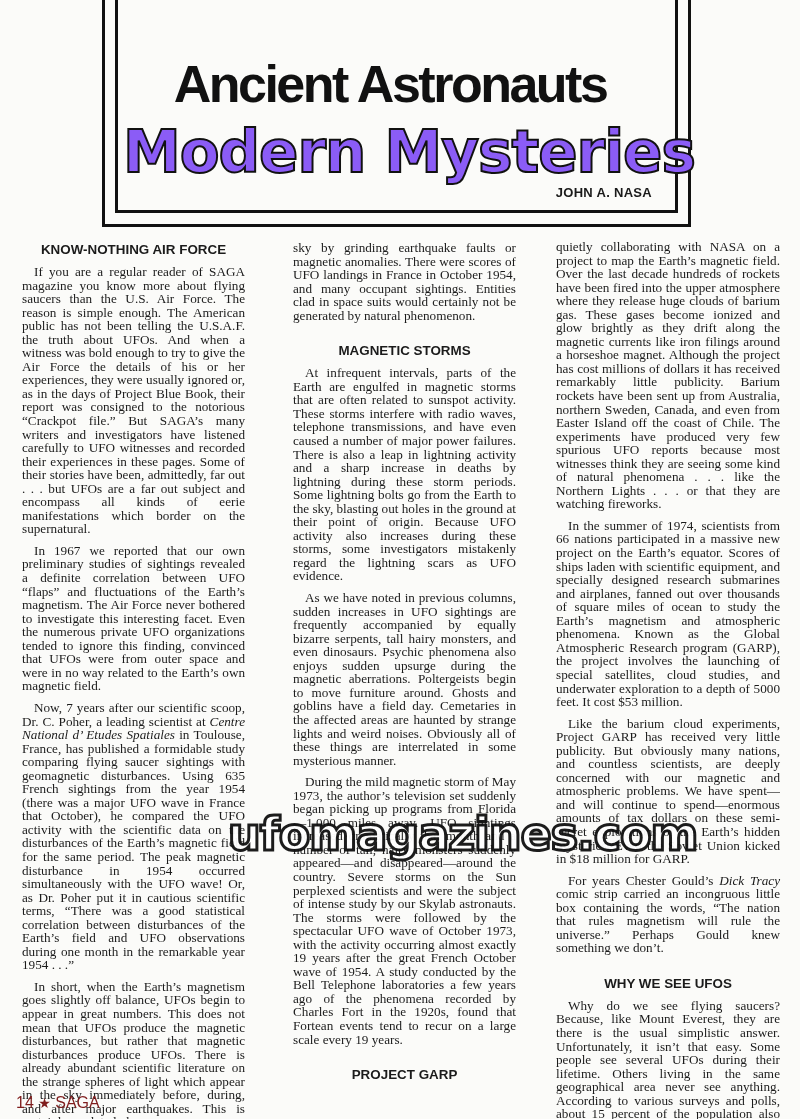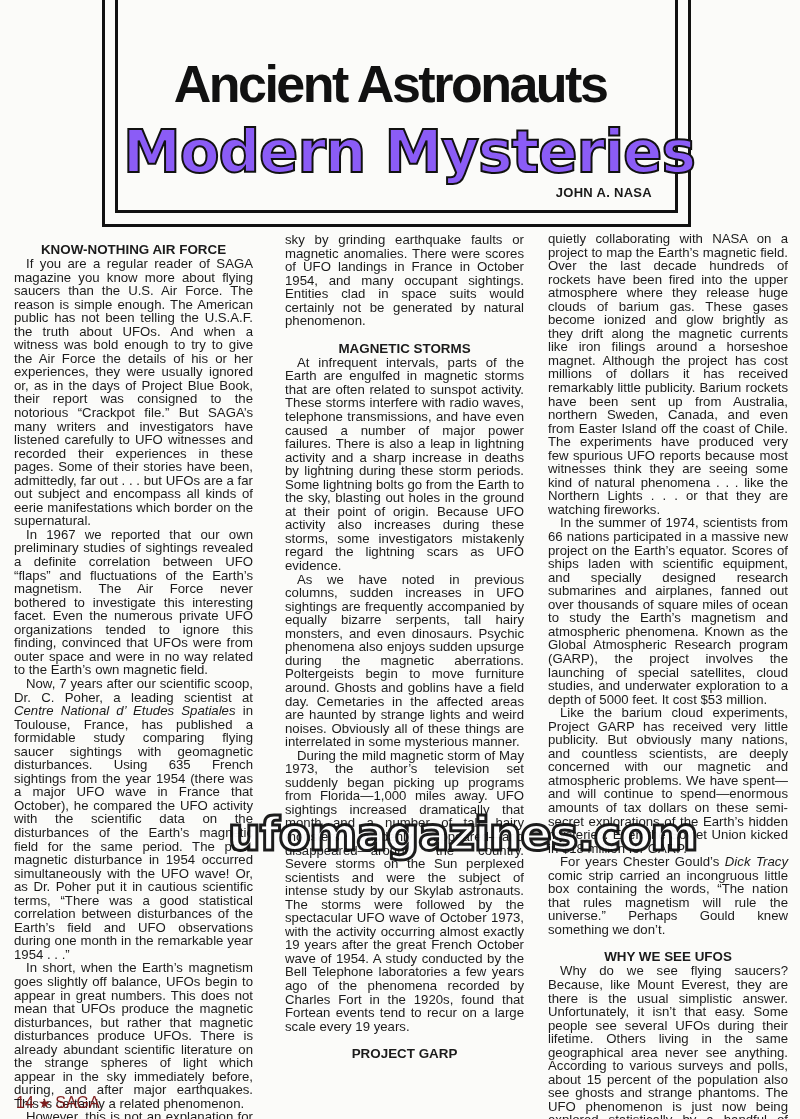--- a/index.html
+++ b/index.html
@@ -30,21 +30,21 @@
     -webkit-text-stroke: 2px #111; white-space: nowrap; text-align: center;
   }
   .byline {
     position: absolute; right: 36px; top: 189px;
     font-size: 13px; font-weight: bold; letter-spacing: 0.3px; color: #1a1a1a;
   }
   .col {
     position: absolute; font-size: 13.2px; line-height: 13.55px;
     text-align: justify; color: #1b1b1b;
   }
-  .col p { margin: 0; text-indent: 12px; }
+  .col p { margin: 8px; text-indent: 12px; font-family: Liberation Serif, serif; }
   .col p.noindent { text-indent: 0; }
   .col h2 {
     margin: 0; font-size: 13.4px; font-weight: bold; text-align: center; line-height: 14px;
   }
   .c1 { left: 14px; top: 243px; width: 239px; }
   .c2 { left: 285px; top: 233px; width: 239px; }
   .c3 { left: 548px; top: 232px; width: 240px; }
   .gap { height: 14px; }
   .folio {
     position: absolute; left: 16px; top: 1094px; font-size: 16px; color: #7f1d1d;

